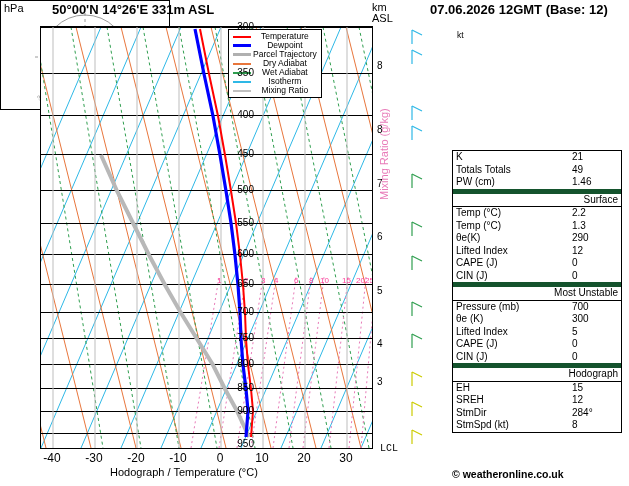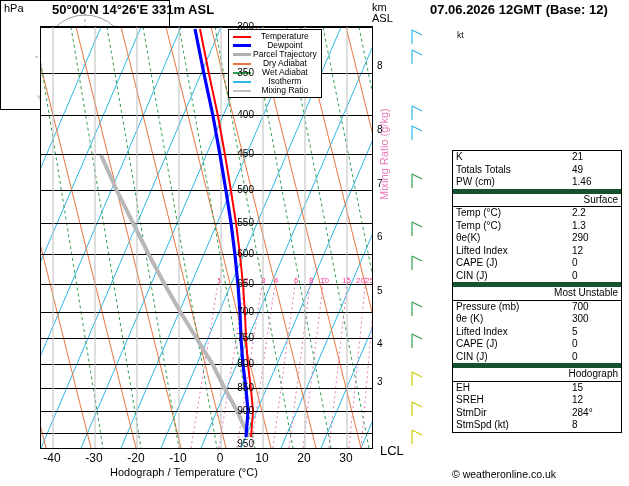--- a/index.html
+++ b/index.html
@@ -27,22 +27,22 @@
   #mixlabel{left:378px;top:200px;transform:rotate(-90deg);transform-origin:left top;
             color:#e87ab8;font-size:11px;white-space:nowrap;}
   
   #hodo{left:452px;top:26px;width:170px;height:110px;border:1px solid #000;box-sizing:border-box;background:#fff;}
   
   .panel{position:absolute;left:452px;width:170px;border:1px solid #000;box-sizing:border-box;background:#fff;}
   .panel table{width:100%;border-collapse:collapse;}
   .panel td{font-size:10px;padding:0 3px;line-height:12.5px;white-space:nowrap;}
   .panel td.v{text-align:left;width:46px;}
   .sect{text-align:right;font-size:10px;border-top:5px solid #14532d;border-bottom:1px solid #000;}
-  #copy{left:452px;top:468px;font-size:10.5px;}
-  .lclTxt{position:absolute;font-size:13px;}
+  #copy{left:452px;top:468px;font-size:10.5px;font-weight:bold;}
+  .lclTxt{position:absolute;font-size:10px;font-family:Liberation Mono, monospace;}
 </style>
 </head>
 <body>
 
 <div class="abs" id="hpa">hPa</div>
 <div class="abs" id="title">50°00'N  14°26'E  331m ASL</div>
 <div class="abs" id="kmasl">
   <div>km</div>
   <div>ASL</div>
 </div>

